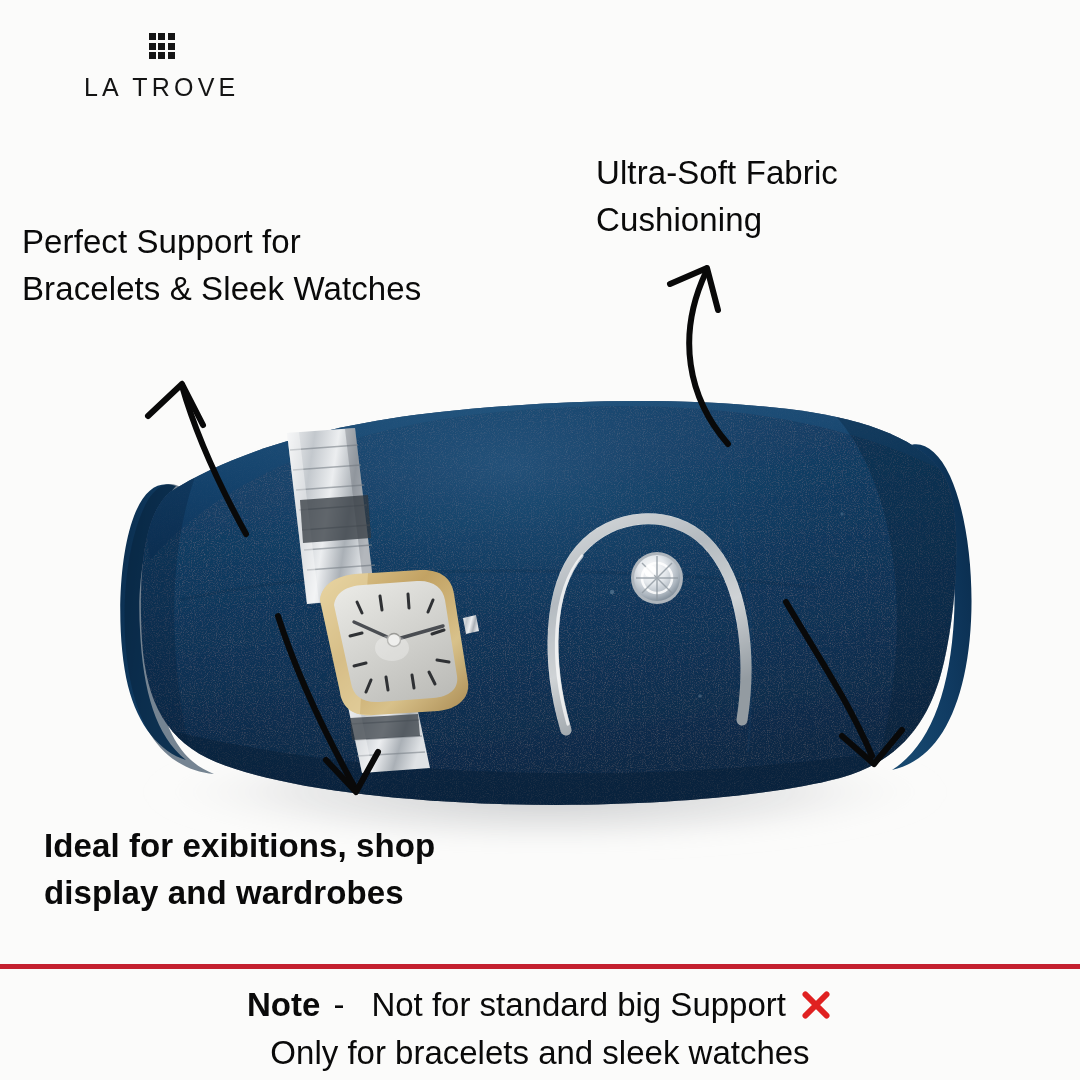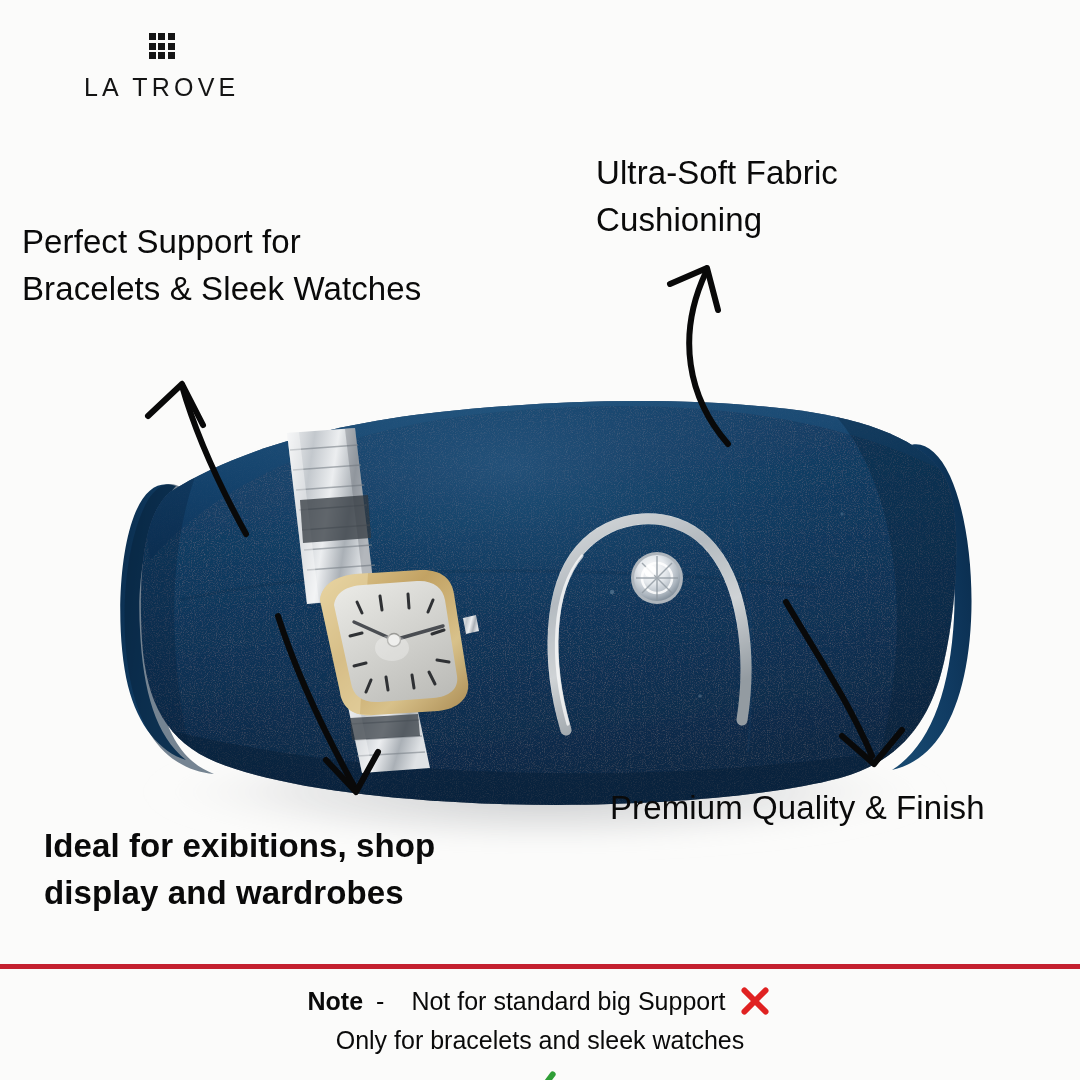--- a/index.html
+++ b/index.html
@@ -33,21 +33,21 @@
   #ar-ideal{left:250px;top:610px;}
   #ar-premium{left:762px;top:596px;}
 
   
   #scene{position:absolute;left:0;top:300px;width:1080px;height:560px;}
 
   
   .rule{position:absolute;left:0;top:964px;width:1080px;height:5px;background:#c4202f;}
   .note{position:absolute;left:0;top:980px;width:1080px;}
   .note-row{display:flex;align-items:center;justify-content:center;gap:13px;
-    font-size:25px;color:#0a0a0a;line-height:1.28;white-space:nowrap;}
+    font-size:33px;color:#0a0a0a;line-height:1.28;white-space:nowrap;}
   .note-row.r1{padding-top:4px;}
   .note-row.r2{padding-top:6px;flex-direction:column;}
   .note-lbl{font-weight:700;}
   .note-dash{font-weight:400;padding-right:14px;}
   .mark{width:34px;height:34px;flex:0 0 auto;}
 </style>
 </head>
 <body>
 
 <div id="stage">
@@ -291,21 +291,20 @@
     <path d="M 59 20 L 22 36 M 59 20 L 70 62" stroke="#090909" stroke-width="6" fill="none" stroke-linecap="round" stroke-linejoin="round"></path>
   </svg>
 
   <div class="callout" id="co-ideal">Ideal for exibitions, shop
 display and wardrobes</div>
   <svg class="arrow" id="ar-ideal" width="180" height="200" viewBox="0 0 180 200">
     <path d="M 28 6 C 46 62 72 118 104 176" stroke="#090909" stroke-width="6" fill="none" stroke-linecap="round"></path>
     <path d="M 106 182 L 76 150 M 106 182 L 128 142" stroke="#090909" stroke-width="6" fill="none" stroke-linecap="round" stroke-linejoin="round"></path>
   </svg>
 
-  <div class="callout" id="co-premium">Premium Quality &amp; Finish</div>
   <svg class="arrow" id="ar-premium" width="180" height="190" viewBox="0 0 180 190">
     <path d="M 24 6 C 52 54 86 104 110 160" stroke="#090909" stroke-width="6" fill="none" stroke-linecap="round"></path>
     <path d="M 112 168 L 80 140 M 112 168 L 140 134" stroke="#090909" stroke-width="6" fill="none" stroke-linecap="round" stroke-linejoin="round"></path>
   </svg>
 
   <div class="rule"></div>
   <div class="note">
     <div class="note-row r1">
       <span class="note-lbl">Note</span>
       <span class="note-dash">-</span>

